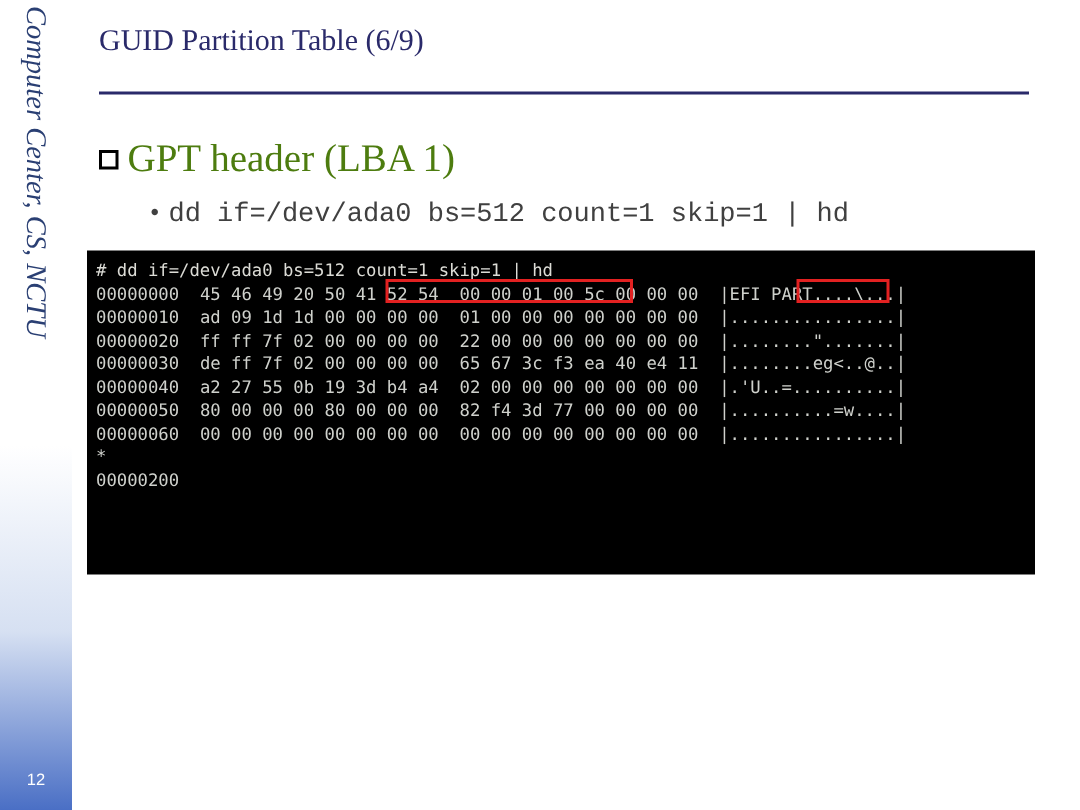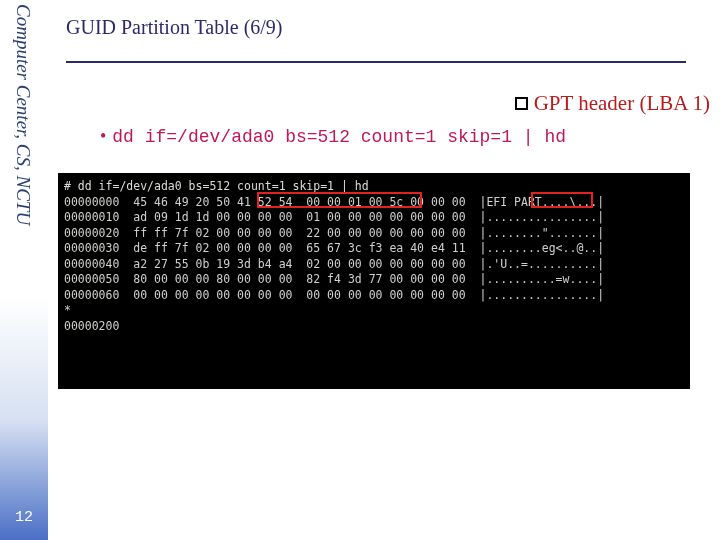--- a/index.html
+++ b/index.html
@@ -38,22 +38,22 @@
     font-style: italic;
     font-size: 19px;
     color: #2a3f73;
   }
   .page-number {
     position: absolute;
     bottom: 14px;
     left: 50%;
     transform: translateX(-50%);
     color: #ffffff;
-    font-family: Liberation Mono, monospace;
-    font-size: 15px;
+    font-family: Liberation Sans, sans-serif;
+    font-size: 11px;
   }
   .content {
     position: absolute;
     left: 66px;
     top: 0;
     right: 10px;
   }
   .title {
     font-size: 20px;
     color: #2a2a6a;
@@ -73,40 +73,39 @@
     display: inline-block;
     vertical-align: middle;
     width: 13px;
     height: 13px;
     border: 2px solid #000;
     margin-right: 6px;
     position: relative;
     top: -2px;
   }
   .bullet-line {
-    font-size: 21px;
-    color: #b91c1c;
-    text-align: right;
+    font-size: 26px;
+    color: #4d7c0f;
   }
   .sub-bullet {
     margin-top: 10px;
     margin-left: 34px;
     font-size: 18px;
-    color: #be185d;
+    color: #404040;
   }
   .sub-bullet .dot {
     font-size: 18px;
     margin-right: 6px;
   }
   .cmd {
     font-family: "Courier New", monospace;
     font-size: 18px;
   }
   .hexdump {
-    margin-top: 26px;
+    margin-top: 14px;
     margin-left: -8px;
     background: #000000;
     color: #cfd1cc;
     font-family: "Lucida Console", Consolas, monospace;
     font-size: 11.5px;
     line-height: 1.35;
     padding: 6px 8px 8px 6px;
     width: 632px;
     position: relative;
     white-space: pre;

